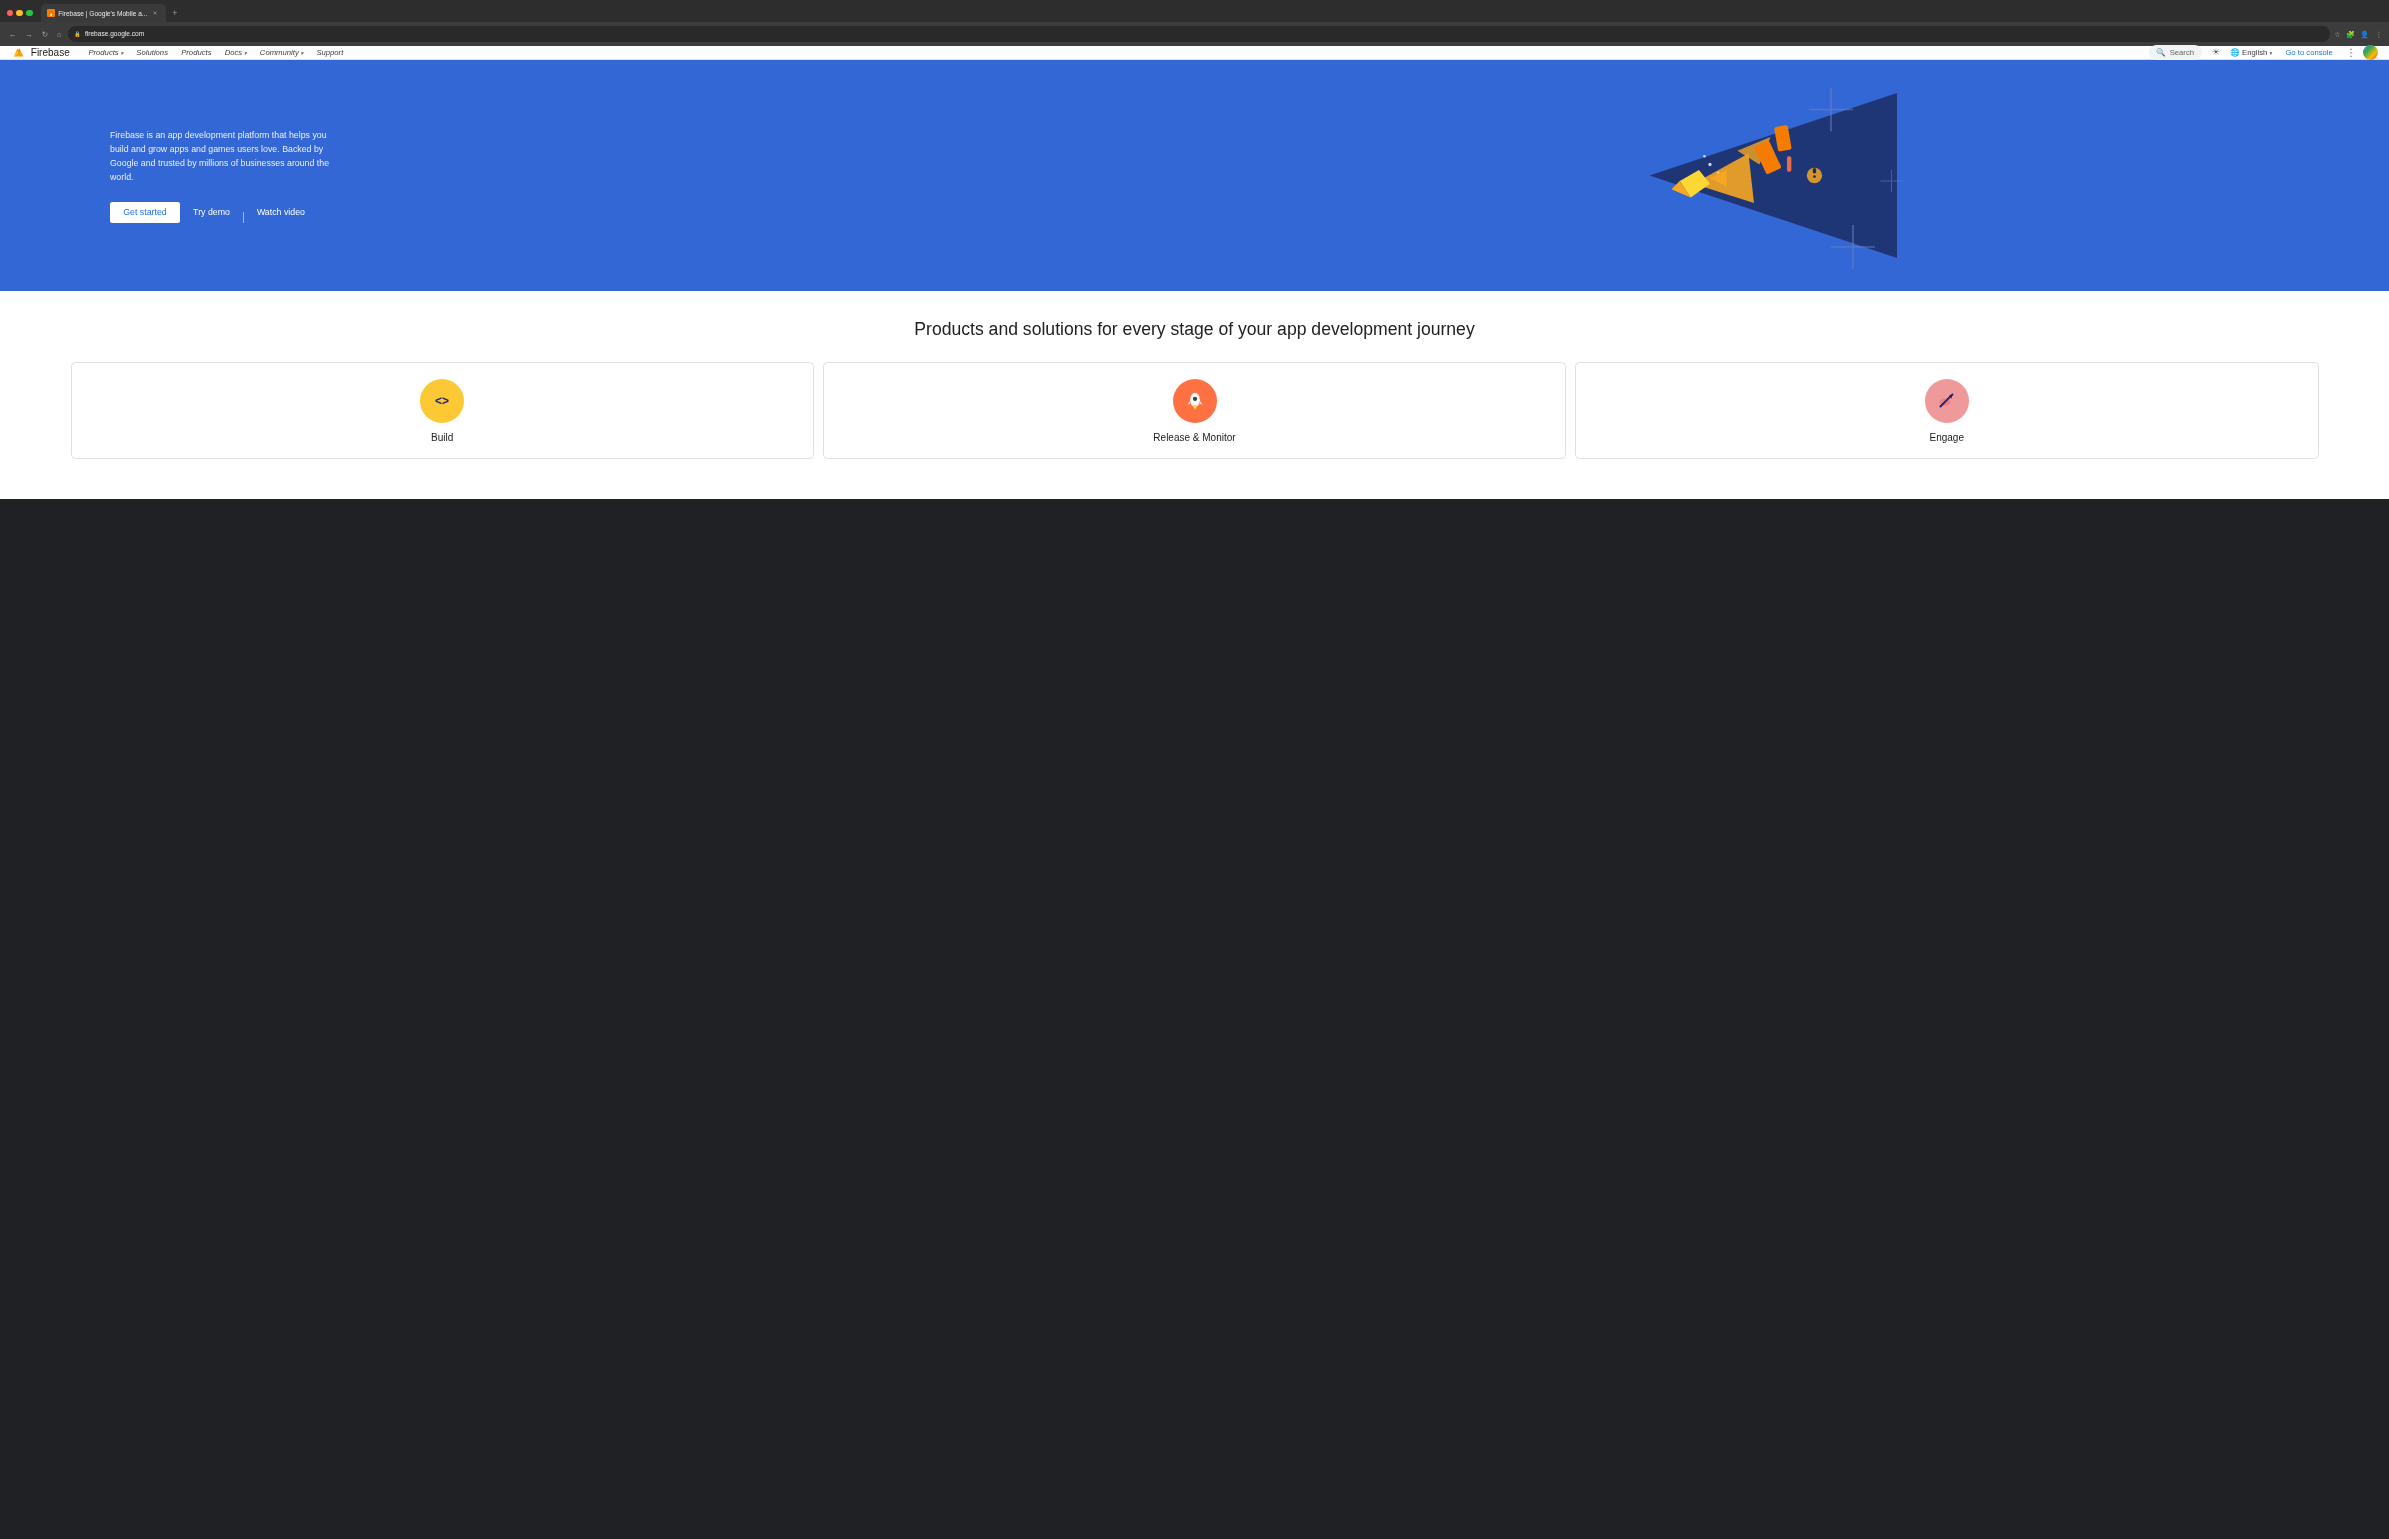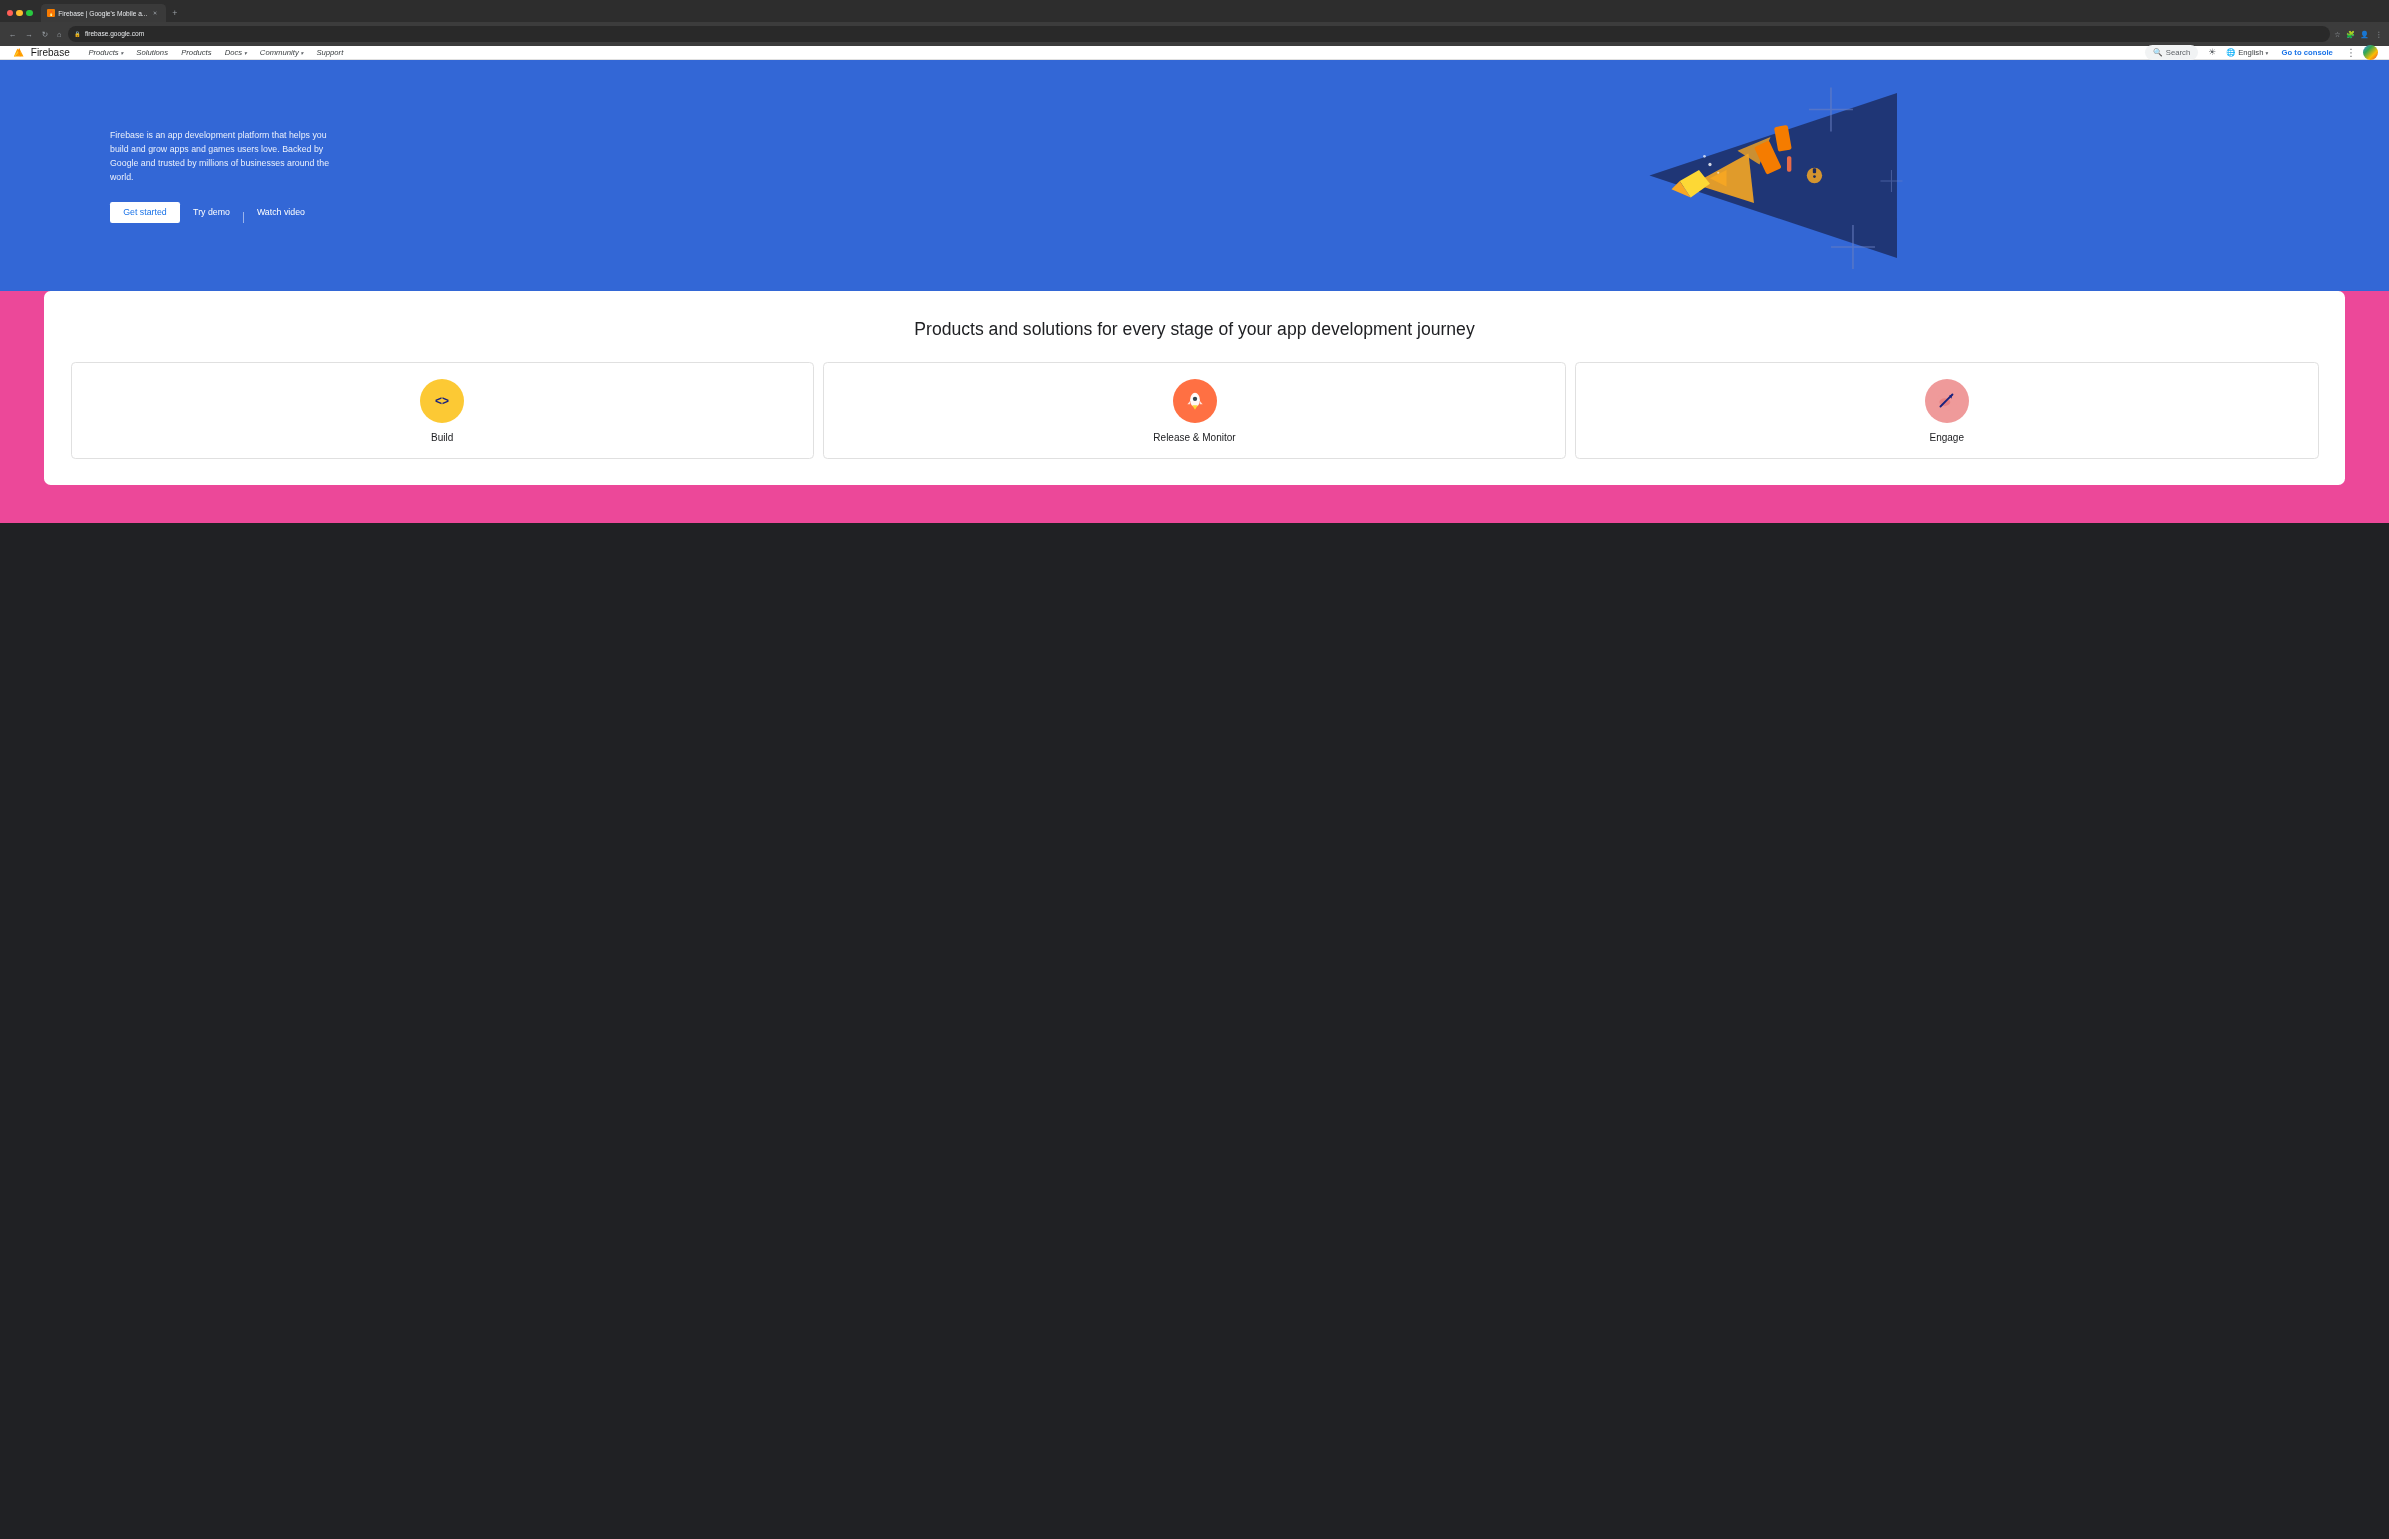--- a/index.html
+++ b/index.html
@@ -217,21 +217,21 @@
       font-size: 7.7px;
       color: #3c4043;
       cursor: pointer;
     }
 
     .go-to-console {
       background: transparent;
       color: #1a73e8;
       border: none;
       font-size: 7.7px;
-      font-weight: 700;
+      font-weight: 400;
       cursor: pointer;
       padding: 3.3px 6.6px;
       border-radius: 2.2px;
     }
 
     .more-vert { color: #5f6368; cursor: pointer; font-size: 10px; }
 
     .avatar {
       width: 15.4px;
       height: 15.4px;
@@ -325,22 +325,22 @@
     .hero-bg-svg {
       position: absolute;
       right: 0;
       top: 0;
       width: 100%;
       height: 100%;
     }
 
     
     .products-section {
-      background: #ec4899;
-      padding: 0 44px 38px;
+      background: #ffffff;
+      padding: 0 44px 14px;
     }
 
     .products-card {
       background: #fff;
       border-radius: 6.6px;
       padding: 26.5px;
     }
 
     .products-title {
       font-size: 17.6px;

